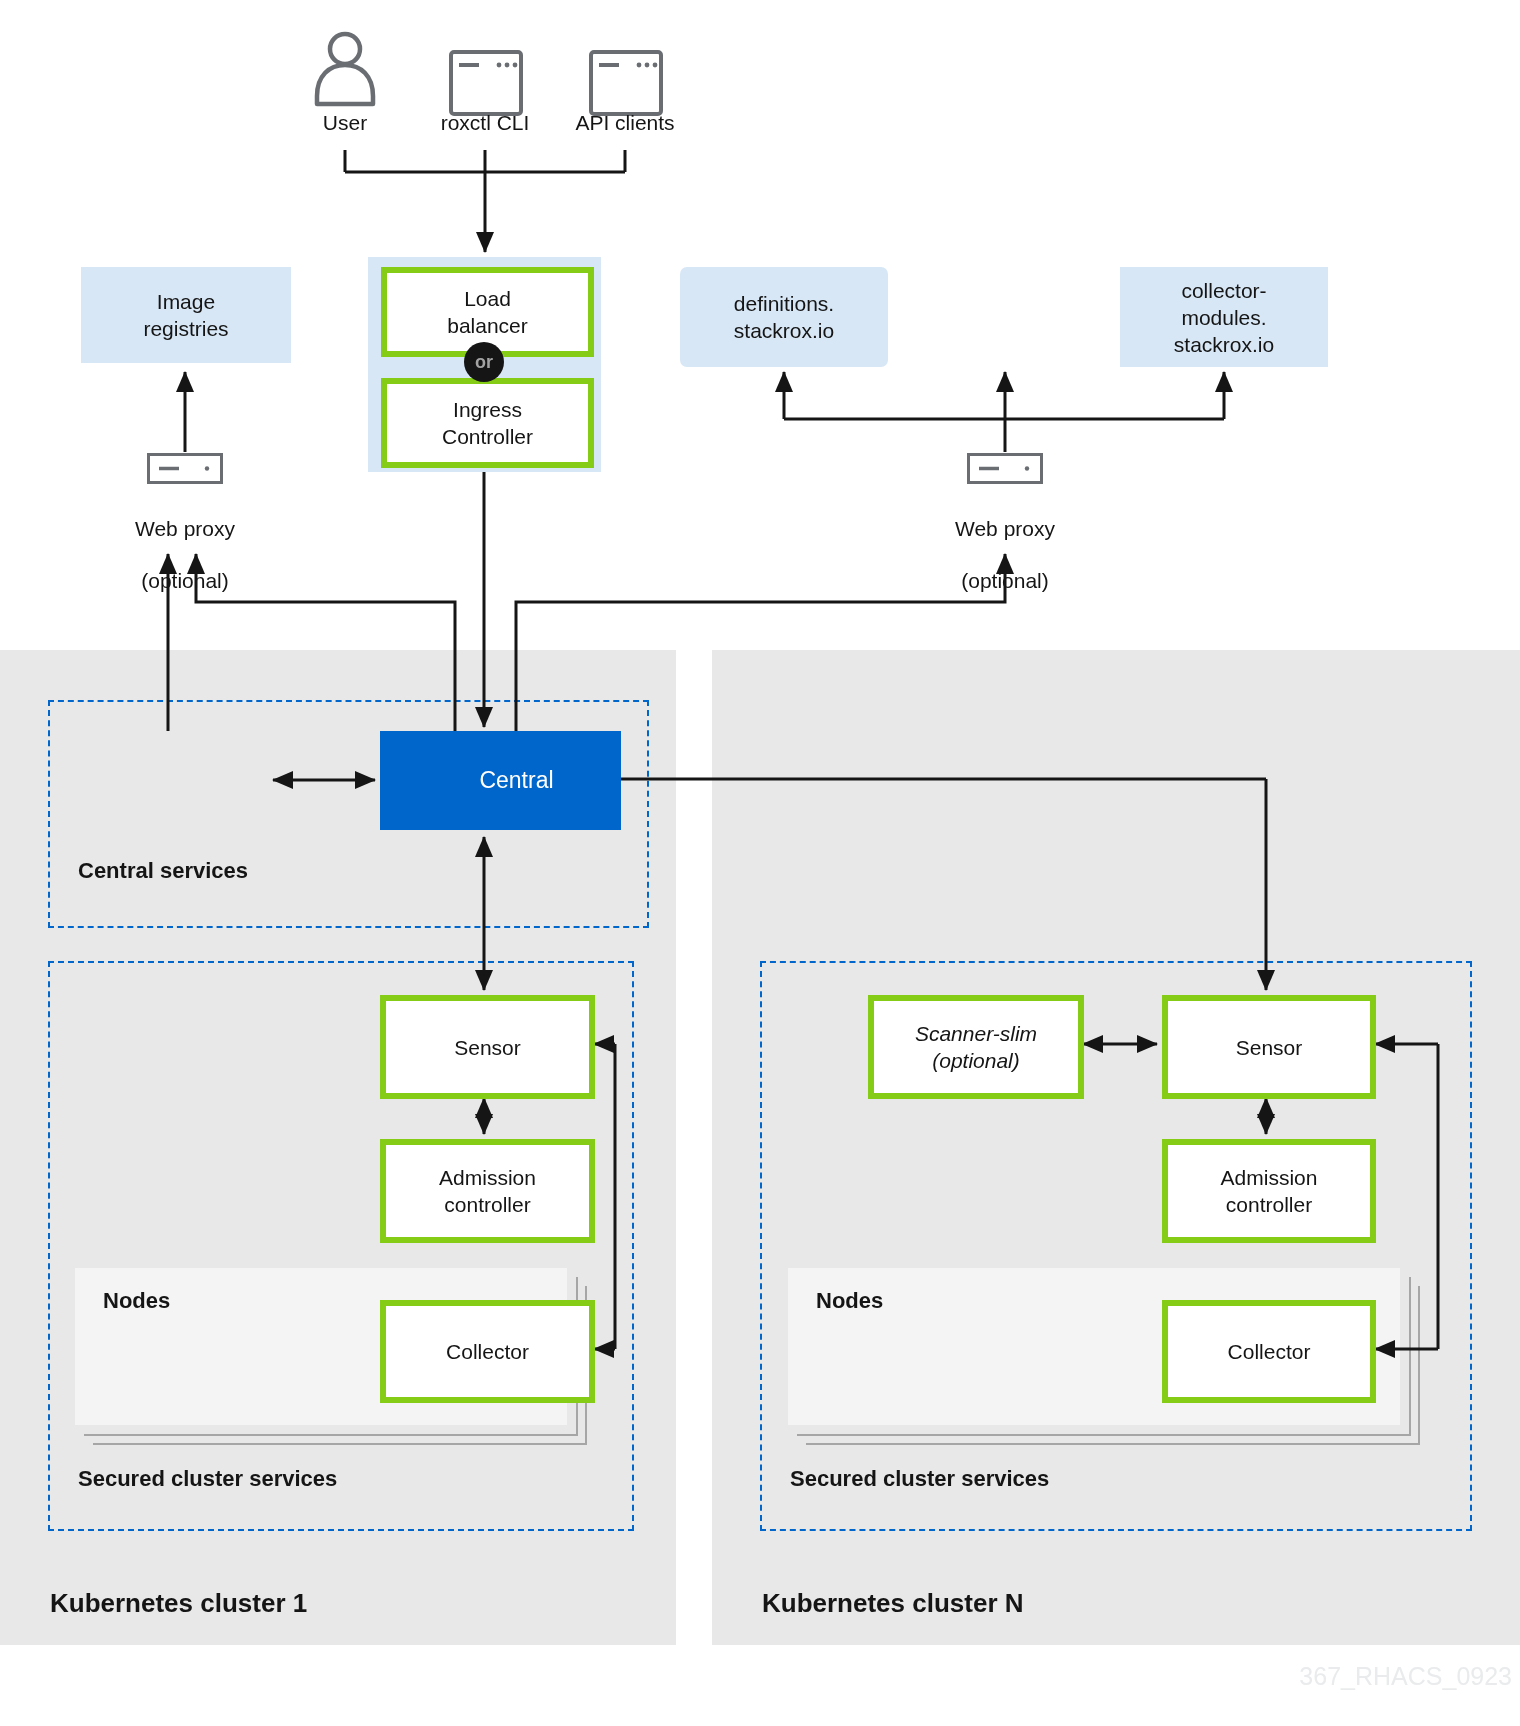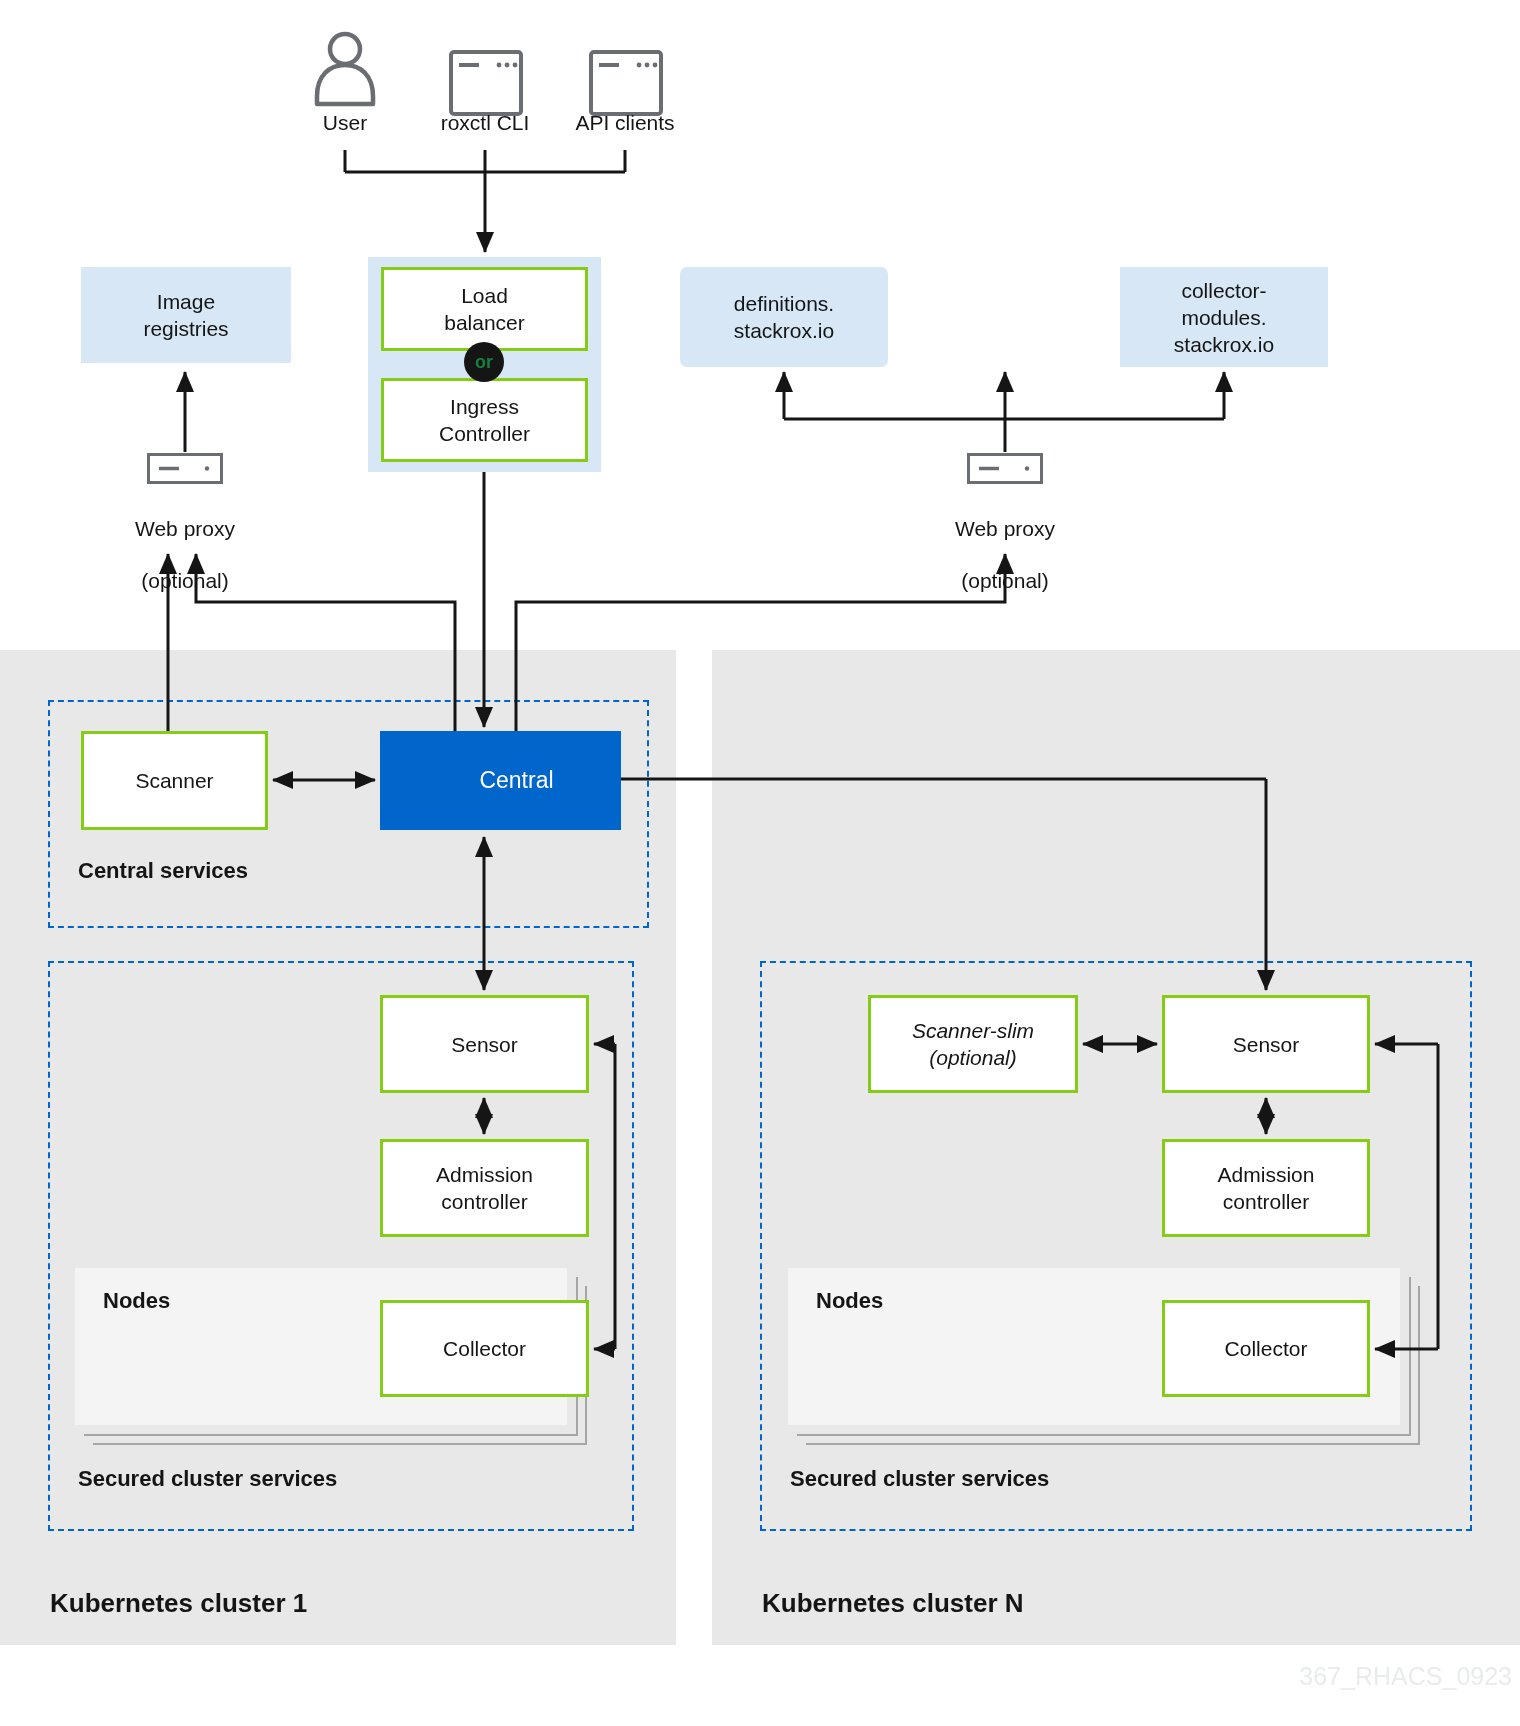--- a/index.html
+++ b/index.html
@@ -1,31 +1,31 @@
 <!DOCTYPE html>
 <html><head>
 <meta charset="utf-8">
 <style>
   html,body{margin:0;padding:0;background:#ffffff;}
   .canvas{position:relative;width:1520px;height:1726px;background:#ffffff;overflow:hidden;
           font-family:"Liberation Sans",sans-serif;color:#151515;}
   .abs{position:absolute;}
   .panel{position:absolute;background:#e8e8e8;}
   .dashedbox{position:absolute;border:2px dashed #0066cc;}
-  .bluebox{position:absolute;background:#ffffff;border:3px solid #84cc16;
+  .bluebox{position:absolute;background:#ffffff;border:6px solid #84cc16;
            display:flex;align-items:center;justify-content:center;text-align:center;
            font-size:21px;line-height:27px;white-space:pre-line;}
   .lightbox{position:absolute;background:#d7e7f6;display:flex;align-items:center;justify-content:center;
             text-align:center;font-size:21px;line-height:27px;white-space:pre-line;}
   .fillbox{position:absolute;background:#0066cc;color:#ffffff;display:flex;align-items:center;
            justify-content:center;text-align:center;font-size:23px;padding-left:32px;}
   .icon-label{position:absolute;text-align:center;font-size:21px;line-height:26px;white-space:pre-line;}
   .bold-label{position:absolute;font-weight:bold;font-size:22px;}
   .title-label{position:absolute;font-weight:bold;font-size:26px;}
-  .orbadge{position:absolute;width:40px;height:40px;border-radius:50%;background:#151515;color:#15803d;
+  .orbadge{position:absolute;width:40px;height:40px;border-radius:50%;background:#151515;color:#a3a3a3;
            display:flex;align-items:center;justify-content:center;font-size:18px;font-weight:bold;}
   .nodesbox{position:absolute;background:#f4f4f4;}
   .stack{position:absolute;border-right:2px solid #a6a6a6;border-bottom:2px solid #a6a6a6;}
   .wires{position:absolute;left:0;top:0;z-index:2;}
   .watermark{position:absolute;font-size:25px;color:#e9ebec;}
   .z3{z-index:3;}
 </style>
 </head>
 <body>
 
@@ -138,21 +138,20 @@
   <svg class="abs z3" style="left:967px;top:453px;" width="76" height="31" viewBox="0 0 76 31">
     <rect x="1.5" y="1.5" width="73" height="28" fill="#ffffff" stroke="#6a6e73" stroke-width="3"></rect>
     <line x1="12" y1="15.5" x2="32" y2="15.5" stroke="#6a6e73" stroke-width="3.5"></line>
     <circle cx="60" cy="15.5" r="2.2" fill="#6a6e73"></circle>
   </svg>
   <div class="icon-label z3" style="left:945px;top:490px;width:120px;">
     <div>Web proxy</div>
     <div>(optional)</div>
   </div>
 
-  <div class="bluebox z3" style="left:81px;top:731px;width:181px;height:93px;"><span>Scanner</span></div>
   <div class="fillbox z3" style="left:380px;top:731px;width:209px;height:99px;">
       <span>Central</span>
     </div>
   <div class="bold-label z3" style="left:78px;top:858px;">Central services</div>
 
   <div class="bluebox z3" style="left:380px;top:995px;width:203px;height:92px;"><span>Sensor</span></div>
   <div class="bluebox z3" style="left:380px;top:1139px;width:203px;height:92px;"><span>Admission
 controller</span></div>
   <div class="bold-label z3" style="left:103px;top:1288px;">Nodes</div>
   <div class="bluebox z3" style="left:380px;top:1300px;width:203px;height:91px;"><span>Collector</span></div>

